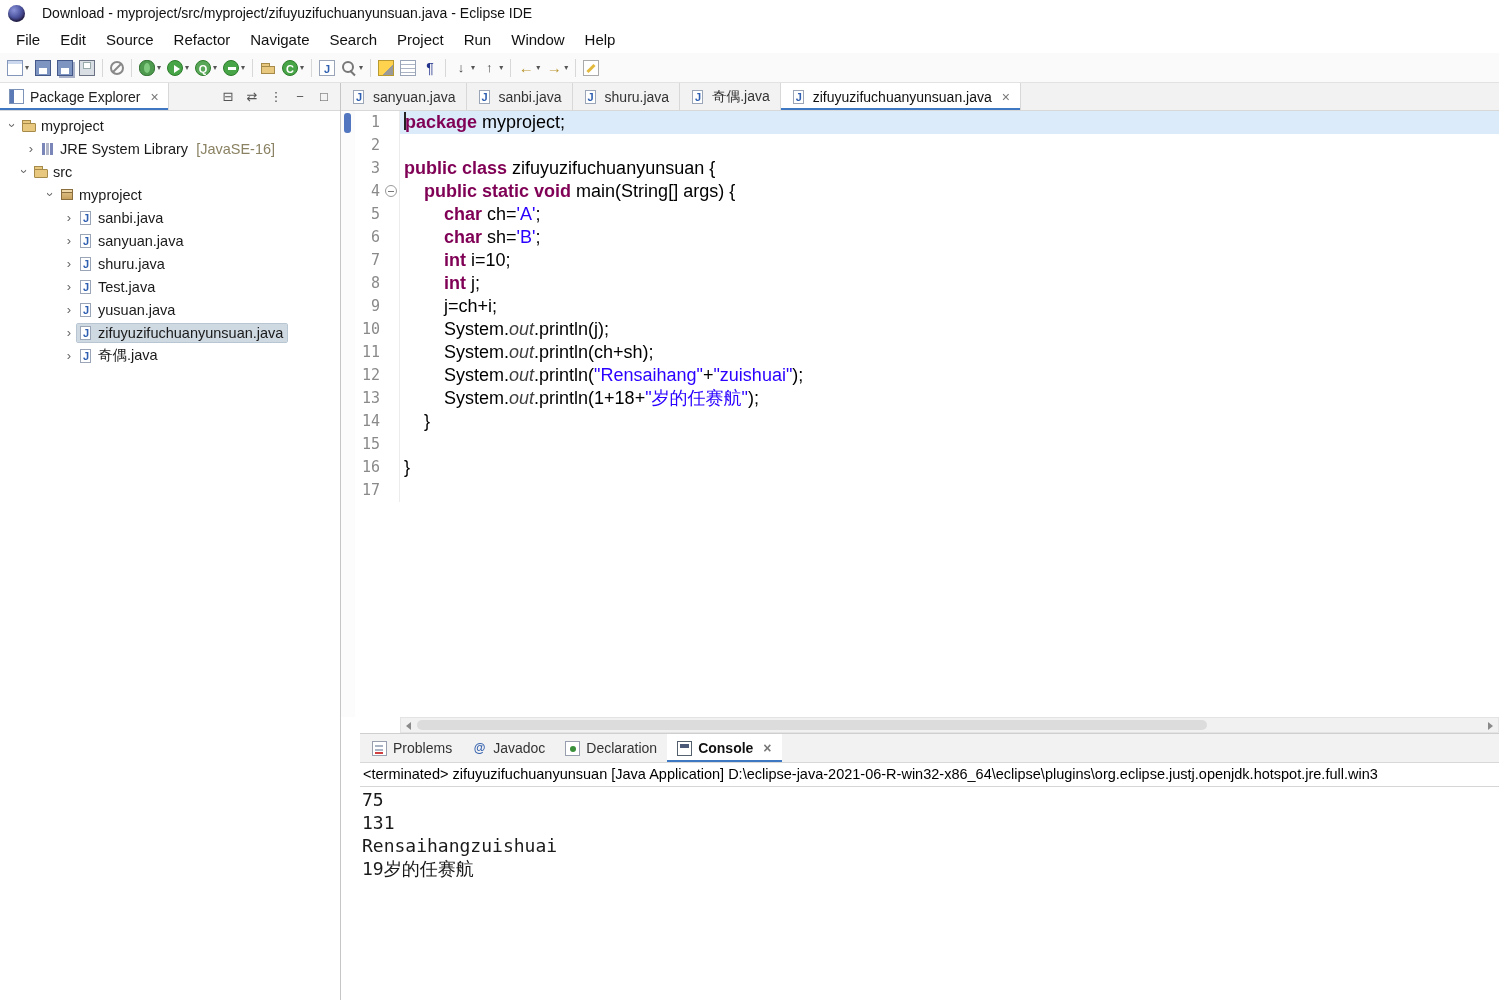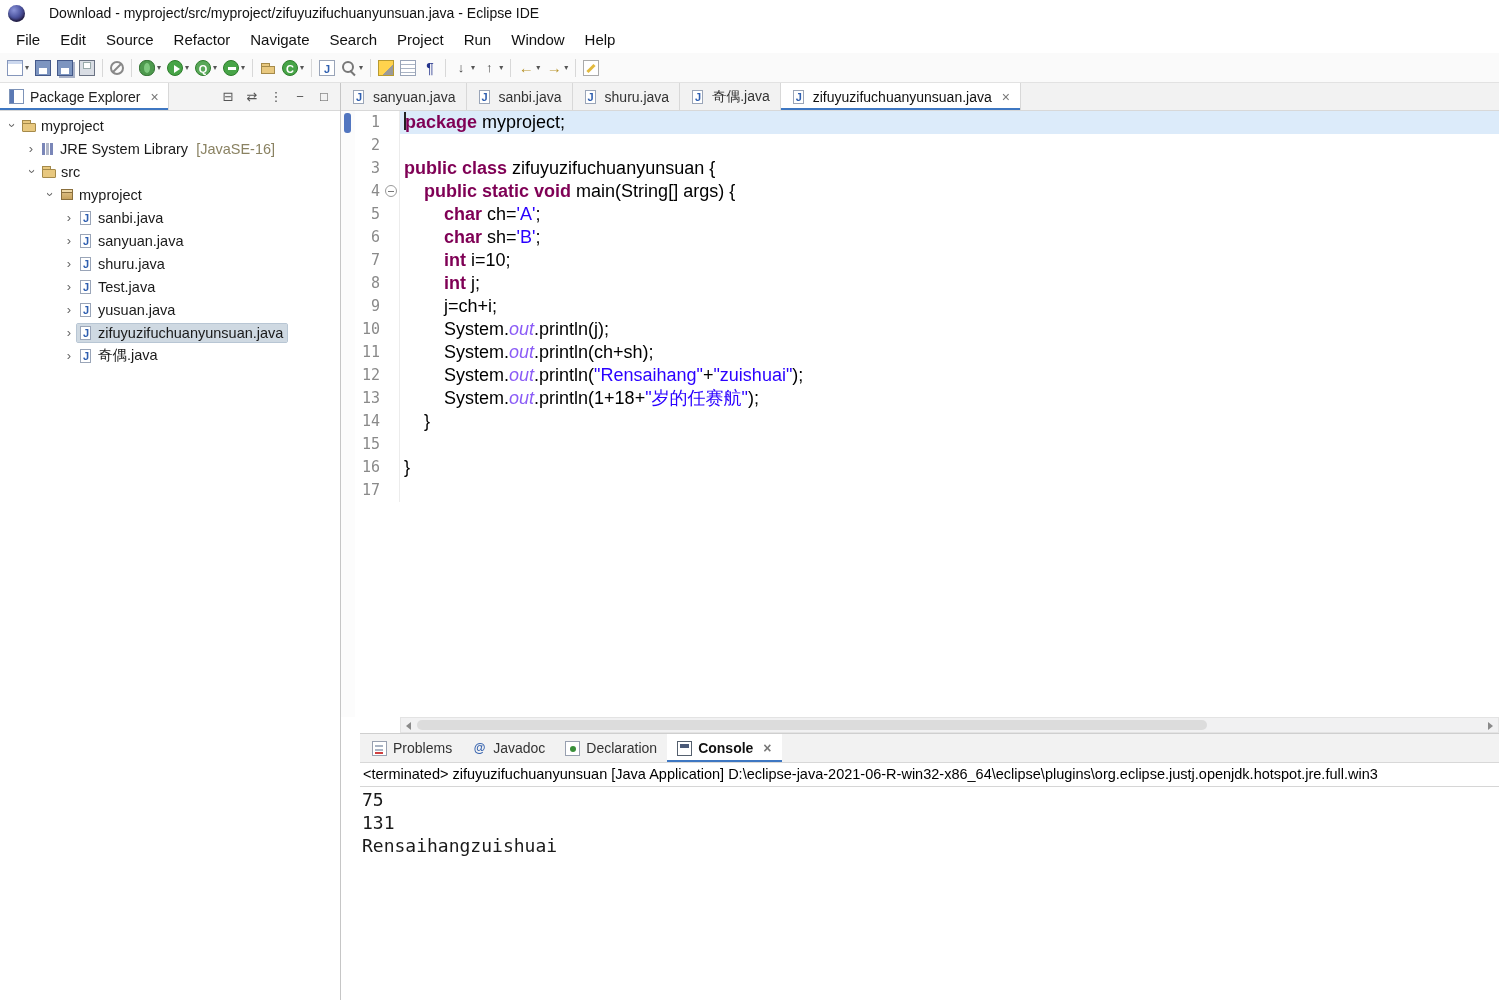--- a/index.html
+++ b/index.html
@@ -1,21 +1,21 @@
 <!DOCTYPE html>
 <html><head>
 <meta charset="utf-8">
 <style>
   * { margin:0; padding:0; box-sizing:border-box; }
   html,body { width:1499px; height:1000px; overflow:hidden; background:#fff;
     font-family:"Liberation Sans","DejaVu Sans",sans-serif; }
   .mono { font-family:"DejaVu Sans Mono","Liberation Mono",monospace; }
 
   
-  .titlebar { height:26px; display:flex; align-items:center; gap:24px; padding-left:8px;
+  .titlebar { height:26px; display:flex; align-items:center; gap:17px; padding-left:8px;
     background:#fff; font-size:14px; color:#111; }
   .eclipse-logo { width:17px; height:17px; border-radius:50%; flex:none;
     background:radial-gradient(circle at 35% 30%, #8a93d8 0%, #4d55a0 45%, #2c2255 80%);
     box-shadow:inset 0 -2px 2px rgba(0,0,0,.35); }
 
   
   .menubar { height:27px; display:flex; align-items:center; padding-left:6px; font-size:15px; color:#111; background:#fff; }
   .mitem { padding:2px 10px; border-radius:3px; }
 
   
@@ -118,21 +118,21 @@
   .lfold { width:17px; flex:none; position:relative; border-right:1px solid #ececec; }
   .fold-dot { position:absolute; left:2px; top:5px; width:12px; height:12px; background:#fff;
     border:1px solid #9a9a9a; border-radius:50%; }
   .fold-dot::after { content:""; position:absolute; left:2px; right:2px; top:5px; height:1px; background:#777; }
   .ltext { flex:1; min-width:0; white-space:pre; padding-left:4px;
     font-family:Liberation Sans, sans-serif; font-size:18px; line-height:23px; color:#000; }
   .cline.current .ltext { background:#dcebfa; }
   .caret { display:inline-block; width:2px; height:18px; background:#222; vertical-align:middle; margin-right:-1px; position:relative; top:-2px; }
   .tk-kw { color:#7f0055; font-weight:bold; }
   .tk-str { color:#2a00ff; }
-  .tk-f { color:#8b5cf6; font-style:italic; }
+  .tk-f { color:#404040; font-style:italic; }
   .tk-p { color:#000; }
 
   
   .hscroll-row { height:16px; flex:none; display:flex; background:#fff; }
   .hs-spacer { width:59px; flex:none; }
   .scrollbar { flex:1; background:#f1f1f2; border:1px solid #e3e3e3; display:flex; align-items:center; }
   .sb-btn { width:16px; height:100%; position:relative; flex:none; }
   .sb-btn.left::after { content:""; position:absolute; left:5px; top:4px;
     border-right:5px solid #8a8a8a; border-top:4px solid transparent; border-bottom:4px solid transparent; }
   .sb-btn.right::after { content:""; position:absolute; left:6px; top:4px;
@@ -293,21 +293,21 @@
           </span>
         </div>
         <div class="trow" style="padding-left: 23px;">
           <span class="tree-arrow">›</span>
           <span class="tsel">
             <span class="tico tico-library"></span>
             <span class="tlabel">JRE System Library</span>
             <span class="tdeco">[JavaSE-16]</span>
           </span>
         </div>
-        <div class="trow" style="padding-left: 24px;">
+        <div class="trow" style="padding-left: 16px;">
           <span class="tree-arrow expanded">›</span>
           <span class="tsel">
             <span class="tico tico-src"></span>
             <span class="tlabel">src</span>
           </span>
         </div>
         <div class="trow" style="padding-left: 42px;">
           <span class="tree-arrow expanded">›</span>
           <span class="tsel">
             <span class="tico tico-package"></span>
@@ -510,17 +510,17 @@
             <span class="cico cico-declaration"></span>
             <span>Declaration</span>
           </div>
           <div class="btab active">
             <span class="cico cico-console"></span>
             <span>Console</span>
             <span class="tab-close">×</span>
           </div>
         </div>
       <div class="console-header">&lt;terminated&gt; zifuyuzifuchuanyunsuan [Java Application] D:\eclipse-java-2021-06-R-win32-x86_64\eclipse\plugins\org.eclipse.justj.openjdk.hotspot.jre.full.win3</div>
-      <div class="console-output"><div>75</div><div>131</div><div>Rensaihangzuishuai</div></div>
+      <div class="console-output"><div>75</div><div>131</div><div>Rensaihangzuishuai</div><div>19岁的任赛航</div></div>
     </div>
   </div>
 
 </div>
 
 </body></html>

